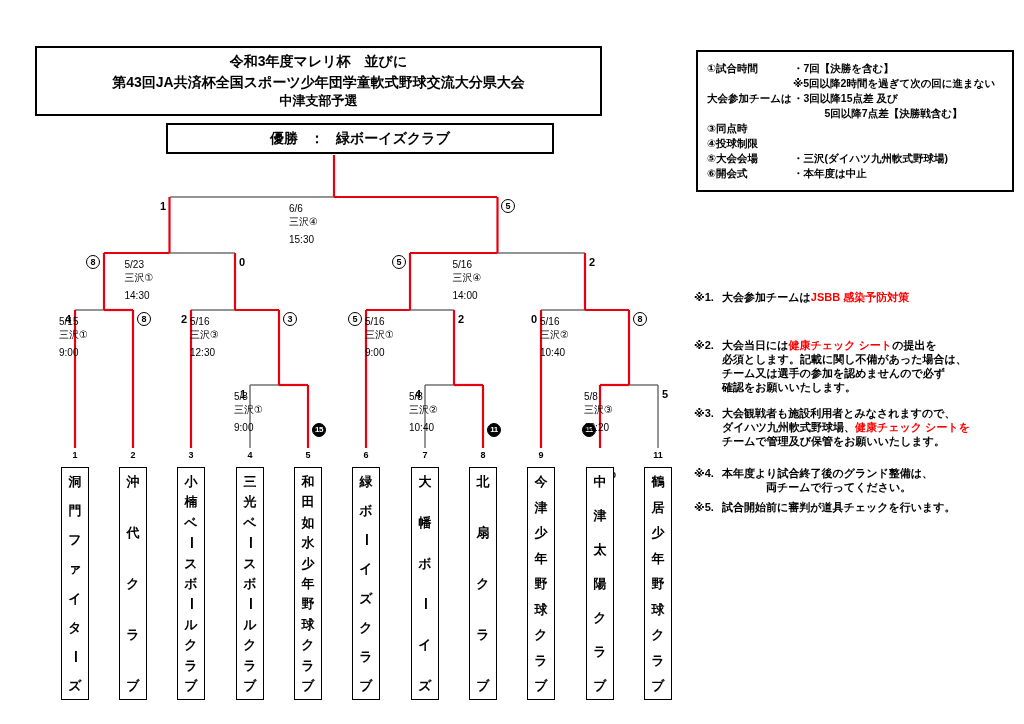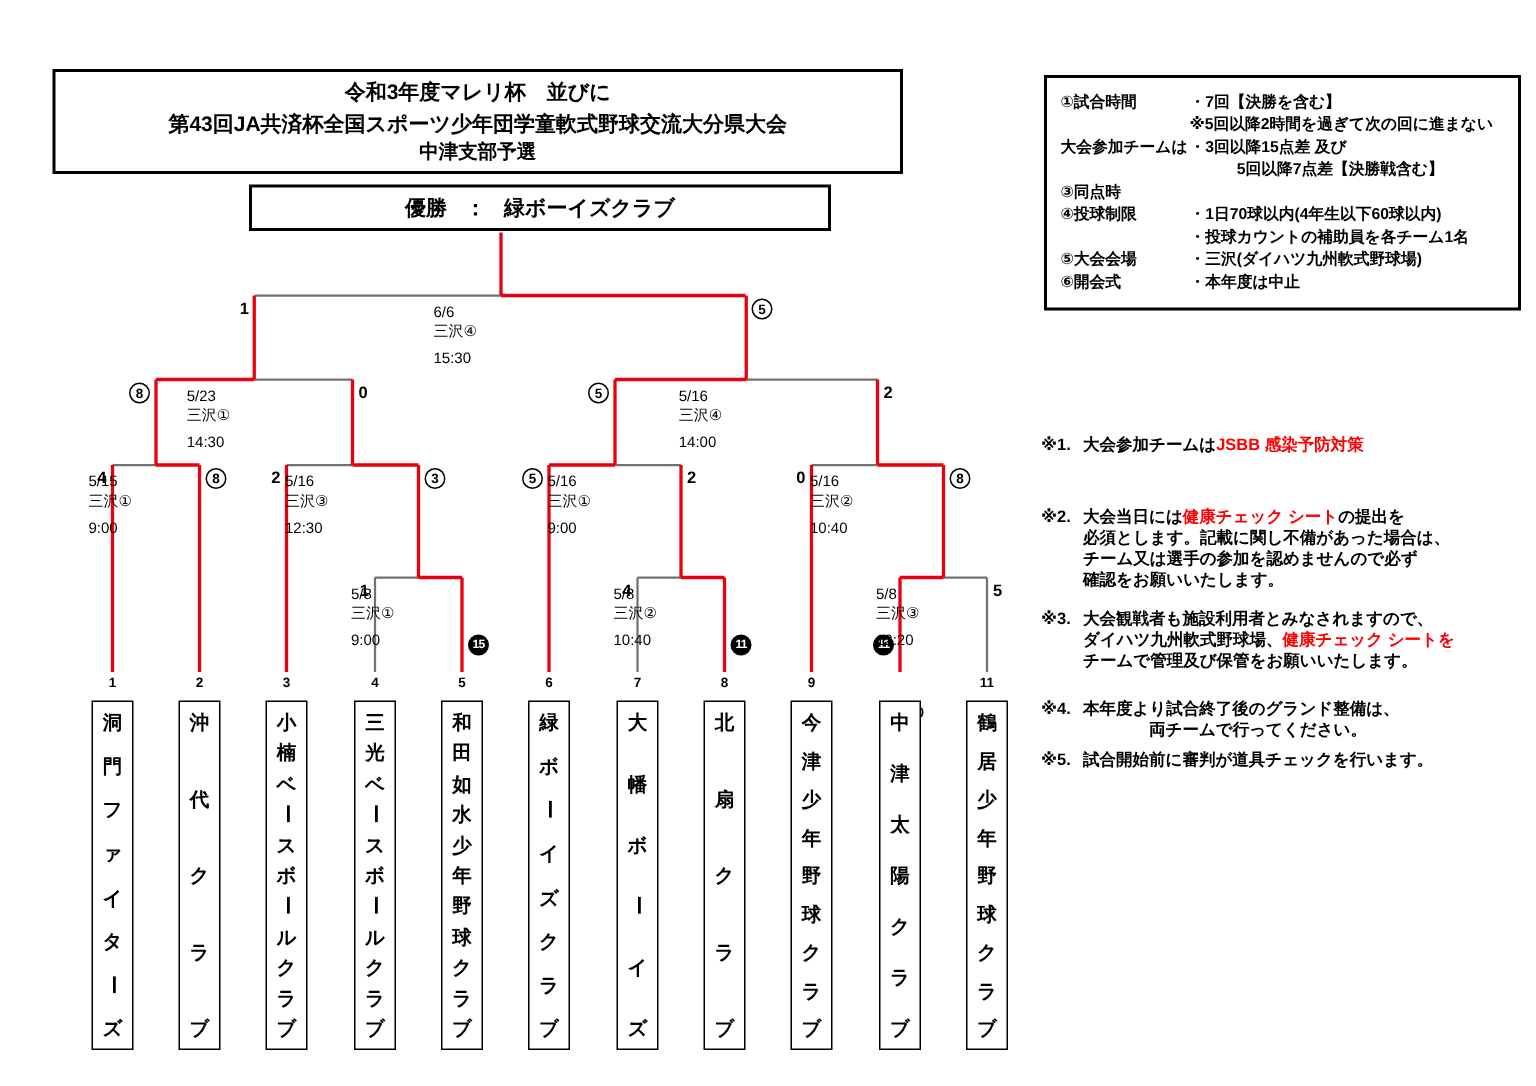--- a/index.html
+++ b/index.html
@@ -101,24 +101,20 @@
       <div class="info-lines">
         <div class="info-line">・3回以降15点差 及び</div>
         <div class="info-line">　　　5回以降7点差【決勝戦含む】</div>
       </div>
     </div>
     <div class="info-row">
       <div class="info-label">③同点時</div>
     </div>
     <div class="info-row">
       <div class="info-label">④投球制限</div>
-      <div class="info-lines">
-        <div class="info-line">・1日70球以内(4年生以下60球以内)</div>
-        <div class="info-line">・投球カウントの補助員を各チーム1名</div>
-      </div>
     </div>
     <div class="info-row">
       <div class="info-label">⑤大会会場</div>
       <div class="info-lines">
         <div class="info-line">・三沢(ダイハツ九州軟式野球場)</div>
       </div>
     </div>
     <div class="info-row">
       <div class="info-label">⑥開会式</div>
       <div class="info-lines">

